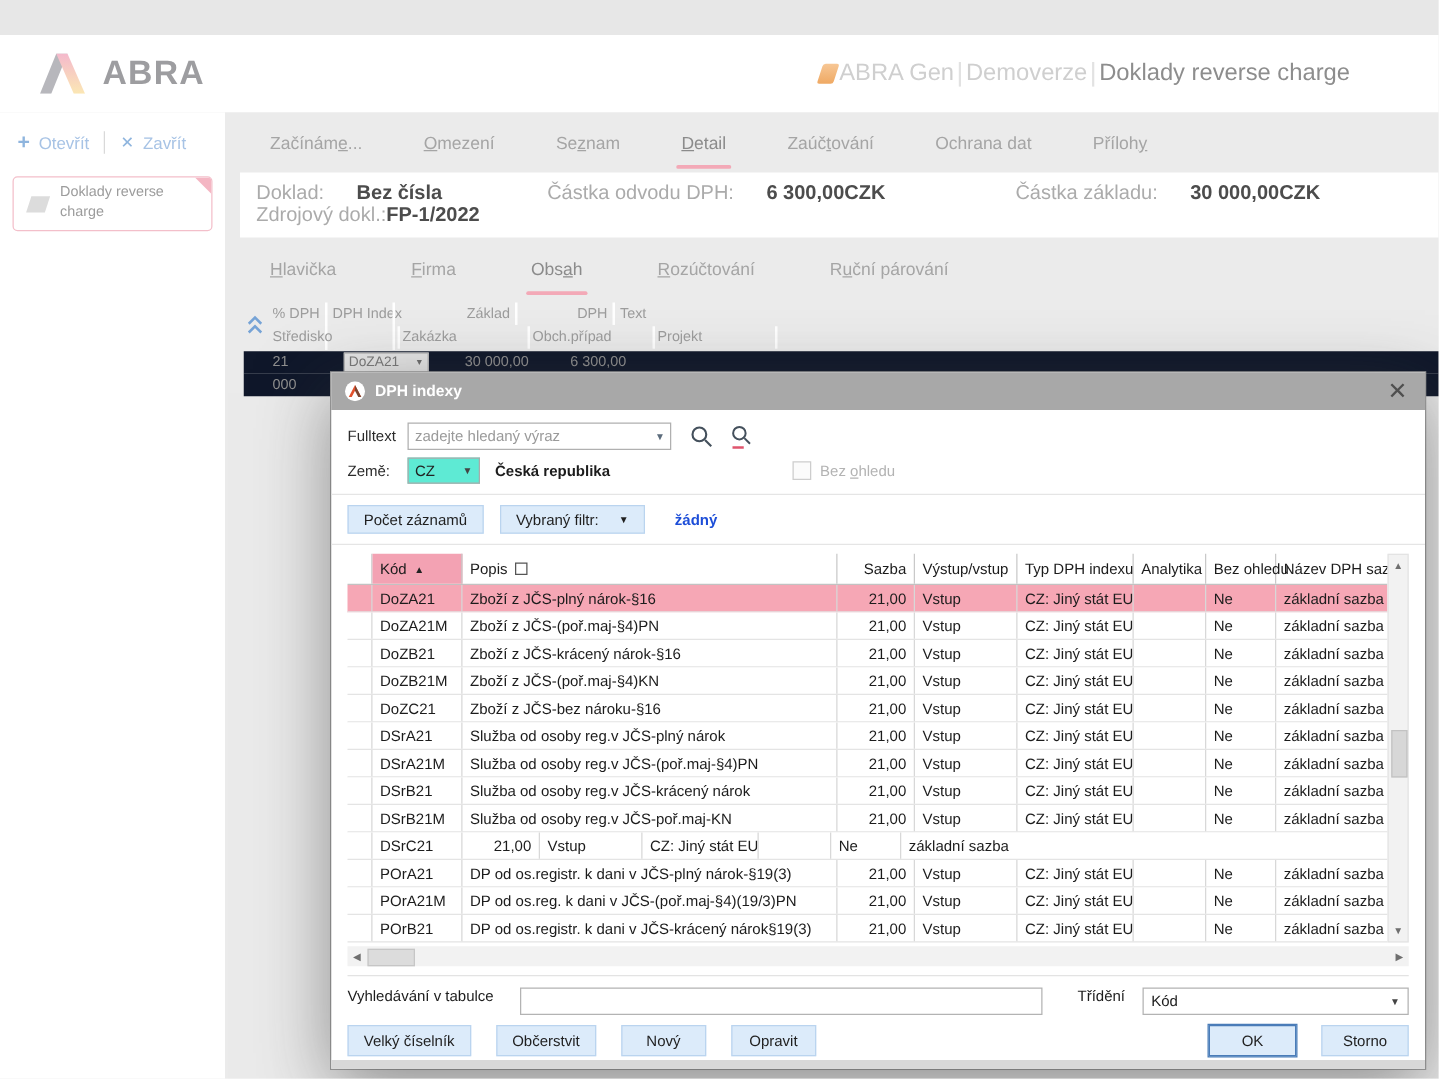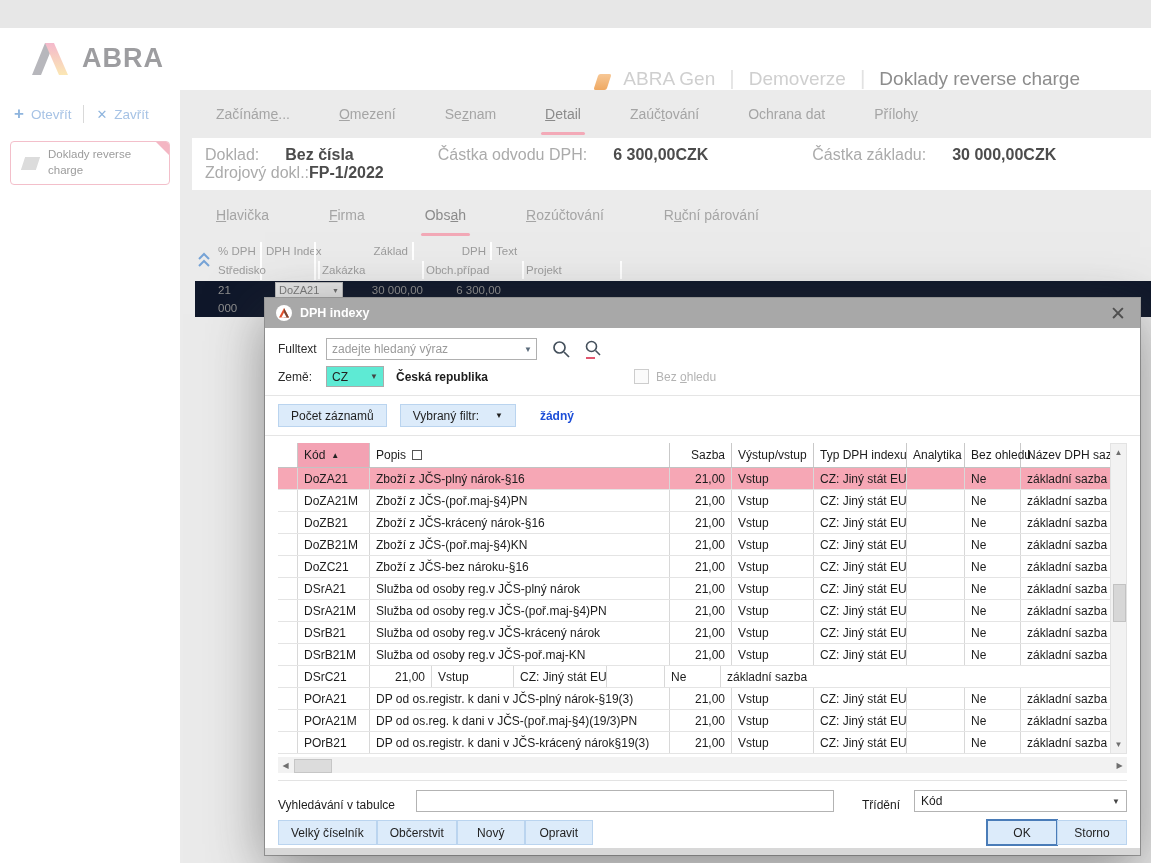--- a/index.html
+++ b/index.html
@@ -5,21 +5,21 @@
   html,body{margin:0;padding:0;background:#fff}
   .screen{position:relative;width:1151px;height:863px;overflow:hidden;
     font-family:"Liberation Sans","DejaVu Sans",sans-serif;background:var(--content-bg,#ebebeb)}
   u{text-decoration:underline}
 
   
   .top-strip{position:absolute;top:0;left:0;right:0;height:28px;background:#e7e7e7}
   .header{position:absolute;top:28px;left:0;right:0;height:62px;background:#fff}
   .logo{position:absolute;left:30px;top:13px;display:flex;align-items:center;gap:10px}
   .logo-text{font-size:27px;font-weight:bold;color:#9d9da0;letter-spacing:1px}
-  .breadcrumb{position:absolute;right:71px;top:0;height:62px;display:flex;align-items:flex-end;gap:14px;font-size:19px;color:#cfcfcf}
+  .breadcrumb{position:absolute;right:71px;top:0;height:62px;display:flex;align-items:center;gap:2px;font-size:19px;color:#cfcfcf}
   .crumb-icon{width:13px;height:16px;background:linear-gradient(#f7c795,#efa963);transform:skewX(-18deg);border-radius:2px}
   .crumb-sep{color:#e2e2e2;font-weight:300;font-size:21px}
   .crumb-page{color:#8d8d8d}
 
   
   .sidebar{position:absolute;top:90px;left:0;width:180px;bottom:0;background:#fff}
   .side-toolbar{height:48px;display:flex;align-items:center;padding-left:14px;font-size:13.5px;color:#a7c3e5}
   .tool-btn{display:flex;align-items:center;gap:7px;cursor:pointer}
   .plus-icon{font-size:17px;color:#8fb5de;font-weight:bold}
   .x-icon{font-size:13px;color:#8fb5de;font-weight:bold}
@@ -118,28 +118,28 @@
   .vscroll{position:absolute;top:0;right:0;width:17px;height:311px;background:#f2f2f2;border:1px solid #e3e3e3;box-sizing:border-box}
   .varrow{position:absolute;left:0;width:15px;height:15px;color:#6f6f6f;font-size:8px;display:flex;align-items:center;justify-content:center;cursor:pointer}
   .varrow.up{top:1px}.varrow.down{bottom:1px}
   .vthumb{position:absolute;left:2px;top:140px;width:11px;height:36px;background:#d7d7d7;border:1px solid #c2c2c2;cursor:pointer}
 
   .hscroll{position:relative;margin-top:3px;height:16px;background:#f2f2f2;width:849px;flex:none}
   .harrow{position:absolute;top:0;width:15px;height:16px;color:#6f6f6f;font-size:8px;display:flex;align-items:center;justify-content:center;cursor:pointer}
   .harrow.left{left:0}.harrow.right{right:0}
   .hthumb{position:absolute;left:16px;top:2px;width:36px;height:12px;background:#dcdcdc;border:1px solid #c6c6c6;cursor:pointer}
 
-  .row-search{display:flex;align-items:flex-end;margin-top:7px;border-top:1px solid #e3e3e3;padding-top:9px;font-size:12px;color:#1c1c1c;flex:none}
+  .row-search{display:flex;align-items:flex-start;margin-top:7px;border-top:1px solid #e3e3e3;padding-top:9px;font-size:12px;color:#1c1c1c;flex:none}
   .search-label{width:138px}
   .search-input{flex:0 0 408px;height:20px;border:1px solid #b3b3b3;font:12px "Liberation Sans","DejaVu Sans",sans-serif;padding:0 4px;outline:none}
   .sort-label{margin-left:28px}
   .sort-select{margin-left:14px;flex:1;height:20px;border:1px solid #b3b3b3;display:flex;align-items:center;
     justify-content:space-between;padding:0 6px;font-size:12px;cursor:pointer}
 
-  .row-buttons{display:flex;align-items:center;margin-top:8px;gap:0;flex:none}
+  .row-buttons{display:flex;align-items:center;margin-top:8px;gap:20px;flex:none}
   .btn-w{height:25px}
   .spacer{flex:1}
   .btn-ok{width:70px;box-shadow:0 0 0 1px #4a7cb8;border-color:#4a7cb8}
   .btn-storno{width:70px}
   .m-footer{flex:none;height:7px;background:#d8d8d8;margin-top:6px}
 </style>
 </head>
 <body>
 
 <div class="screen">

